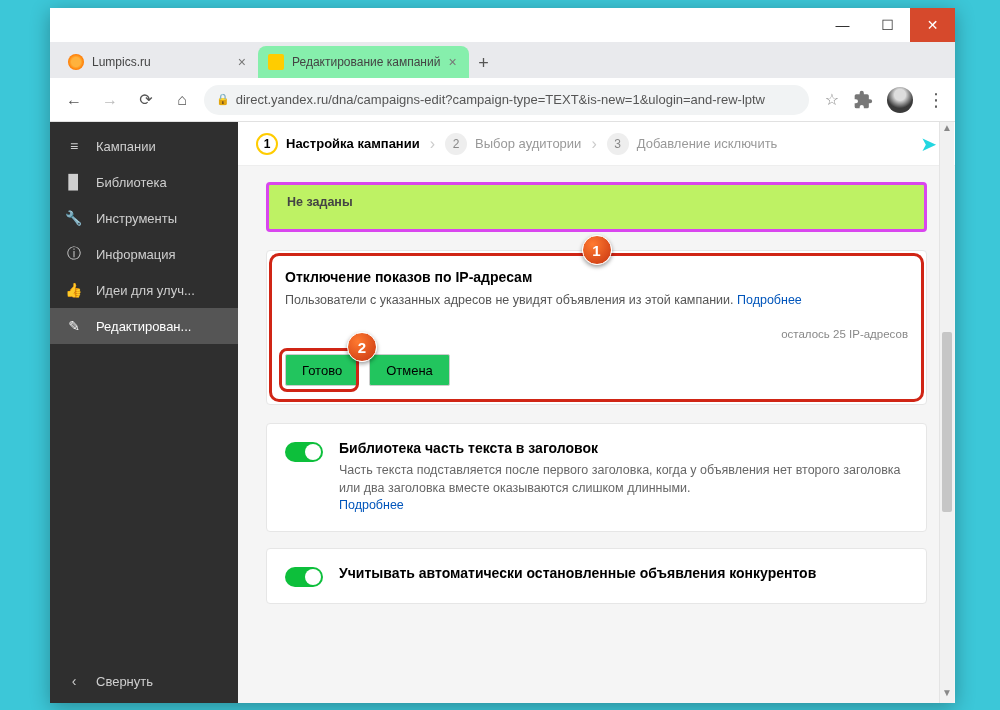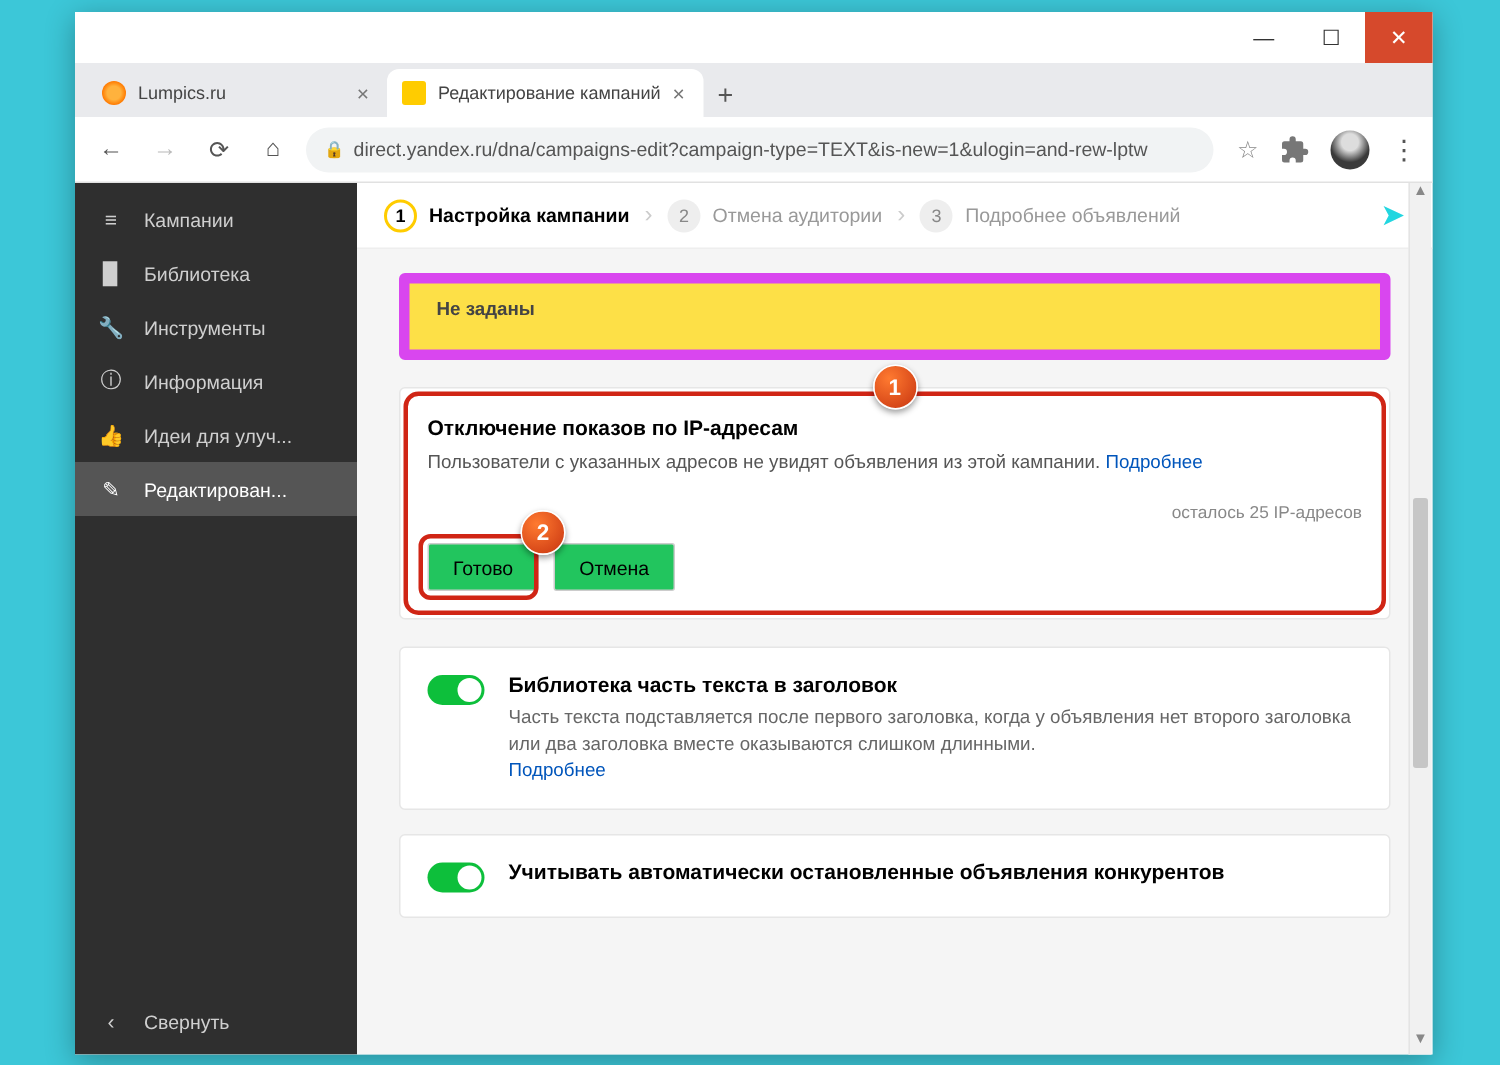--- a/index.html
+++ b/index.html
@@ -3,21 +3,21 @@
 <meta charset="utf-8">
 <style>
 * { margin: 0; padding: 0; box-sizing: border-box; font-family: Arial, sans-serif; }
 body { width: 1000px; height: 710px; background: #3cc7d8; overflow: hidden; position: relative; }
 .window { position: absolute; top: 8px; left: 50px; width: 905px; height: 695px; background: #fff; box-shadow: 0 4px 20px rgba(0,0,0,0.3); border-radius: 2px 2px 0 0; display: flex; flex-direction: column; }
 .titlebar { height: 34px; background: #fff; display: flex; justify-content: flex-end; align-items: stretch; }
 .titlebar button { width: 45px; border: none; background: transparent; font-size: 14px; line-height: 34px; color: #333; cursor: pointer; }
 .titlebar .close { background: #d6492c; color: #fff; }
 .tabs-row { height: 36px; background: #e9eaed; display: flex; align-items: flex-end; padding-left: 8px; }
 .tab { height: 32px; padding: 0 12px 0 10px; display: flex; align-items: center; gap: 8px; font-size: 12px; color: #444; border-radius: 8px 8px 0 0; position: relative; min-width: 200px; justify-content: center; }
-.tab.active { background: #ffffff; }
+.tab.active { background: #86efac; }
 .tab .favicon { width: 16px; height: 16px; border-radius: 50%; display: inline-block; }
 .fav-orange { background: radial-gradient(circle,#ffb23d 40%,#ff7a00 70%); }
 .fav-yellow { width:16px;height:16px;background:#ffcc00;border-radius:2px;display:inline-block; }
 .tab .x { margin-left: auto; color: #777; font-size: 14px; cursor: pointer; }
 .newtab { width: 30px; height: 30px; display: flex; align-items: center; justify-content: center; color: #555; font-size: 18px; cursor: pointer; }
 .addr-row { height: 44px; background: #fff; border-bottom: 1px solid #e1e1e1; display: flex; align-items: center; padding: 0 10px; gap: 8px; }
 .nav-btn { width: 28px; height: 28px; border: none; background: transparent; color: #555; font-size: 16px; cursor: pointer; display: flex; align-items: center; justify-content: center; }
 .addr-bar { flex: 1; height: 30px; background: #f1f3f4; border-radius: 15px; display: flex; align-items: center; padding: 0 12px; font-size: 13px; color: #555; gap: 6px; }
 .lock { font-size: 11px; color: #5f6368; }
 .addr-icons { display: flex; align-items: center; gap: 14px; margin-left: 8px; }
@@ -35,21 +35,21 @@
 .steps-bar { height: 44px; background: #fff; border-bottom: 1px solid #eee; display: flex; align-items: center; padding: 0 18px; gap: 10px; }
 .step { display: flex; align-items: center; gap: 8px; font-size: 13px; }
 .step-num { width: 22px; height: 22px; border-radius: 50%; display: flex; align-items: center; justify-content: center; font-size: 12px; }
 .step.active .step-num { border: 2px solid #fc0; background: #fff; color: #000; font-weight: bold; }
 .step.active .step-label { font-weight: bold; color: #000; }
 .step.inactive .step-num { background: #eee; color: #888; }
 .step.inactive .step-label { color: #999; }
 .step-sep { color: #ccc; }
 .send-icon { margin-left: auto; color: #22d6e0; font-size: 20px; cursor: pointer; }
 .page-body { padding: 16px 28px; }
-.prev-card { background: #fde047; border: 7px solid #d946ef; border-radius: 4px; padding: 10px 18px 16px; margin-bottom: 18px; font-size: 12px; color: #444; }
+.prev-card { background: #bef264; border: 3px solid #d946ef; border-radius: 4px; padding: 10px 18px 16px; margin-bottom: 18px; font-size: 12px; color: #444; }
 .prev-card .t { font-weight: bold; margin-bottom: 4px; font-size: 12.5px; }
 .prev-card .d { color: #777; }
 .card { background: #fff; border: 1px solid #e6e6e6; border-radius: 4px; padding: 18px; margin-bottom: 18px; position: relative; }
 .card h3 { font-size: 14px; font-weight: bold; margin-bottom: 8px; }
 .card .desc { font-size: 12.5px; color: #555; margin-bottom: 10px; }
 .card .desc a { color: #0055bb; text-decoration: none; }
 .ip-textarea { width: 100%; height: 120px; border: 1px solid #d8d8d8; border-radius: 3px; padding: 10px; font-size: 12.5px; color: #999; resize: none; font-family: inherit; }
 .remain { text-align: right; font-size: 11.5px; color: #888; margin-top: 21px; }
 .card-actions { margin-top: 14px; display: flex; gap: 10px; position: relative; }
 .btn { height: 32px; padding: 0 16px; border: 1px solid #ccc; background: #22c55e; font-size: 13px; cursor: pointer; border-radius: 2px; }
@@ -145,26 +145,26 @@
 
     <div class="main">
       <div class="steps-bar">
         <div class="step active">
             <span class="step-num">1</span>
             <span class="step-label">Настройка кампании</span>
           </div>
         <span class="step-sep">›</span>
         <div class="step inactive">
             <span class="step-num">2</span>
-            <span class="step-label">Отмена аудитории</span>
+            <span class="step-label">Выбор аудитории</span>
           </div>
         <span class="step-sep">›</span>
         <div class="step inactive">
             <span class="step-num">3</span>
-            <span class="step-label">Подробнее объявлений</span>
+            <span class="step-label">Добавление исключить</span>
           </div>
         <span class="send-icon">➤</span>
       </div>
 
       <div class="page-body">
         <div class="prev-card">
           <div class="t">Не заданы</div>
         </div>
 
         <div class="card" style="position:relative;">

